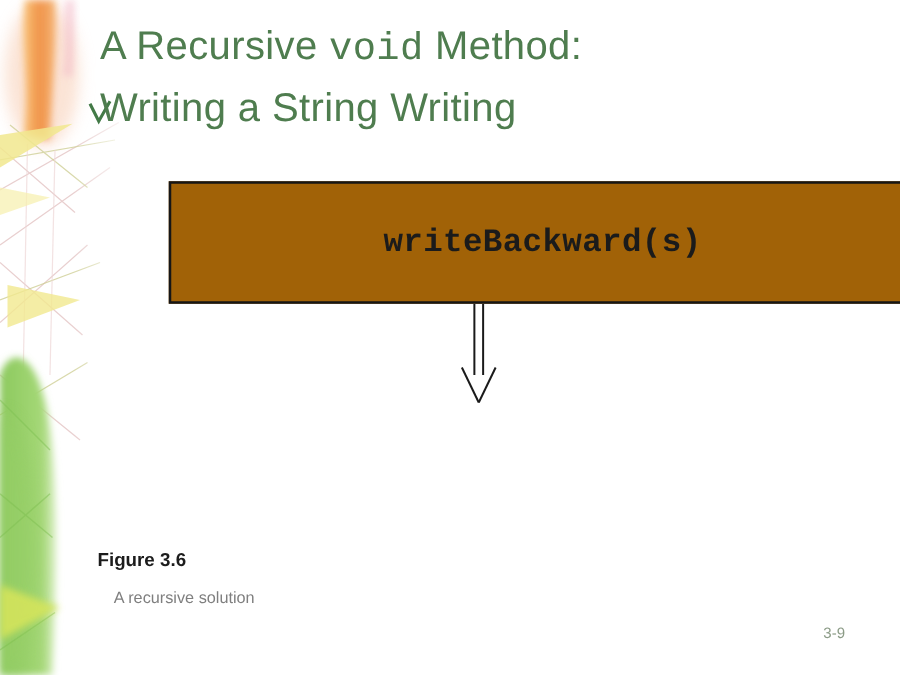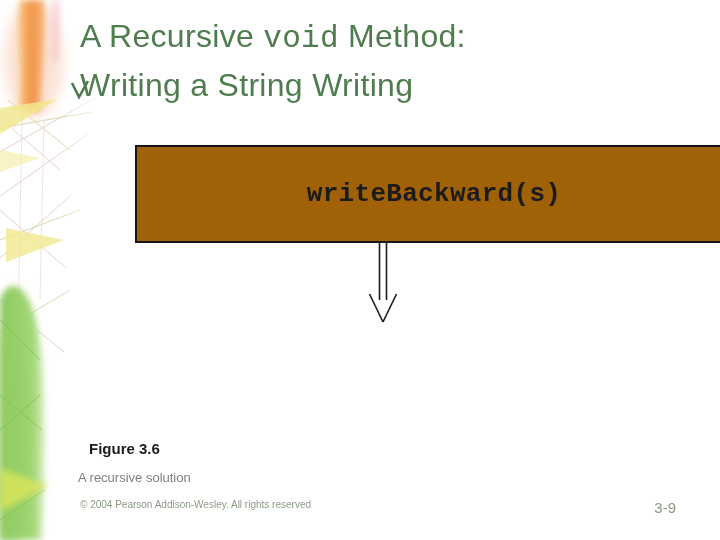--- a/index.html
+++ b/index.html
@@ -30,33 +30,33 @@
   .box-top{top:145px;}
   .box-bottom{top:327px;}
   .box .code{
     font-family:"Liberation Mono","DejaVu Sans Mono",monospace;
     font-weight:bold;font-size:26px;color:#1b1b1b;
     letter-spacing:0.3px;white-space:nowrap;
   }
   .arrow{position:absolute;left:363px;top:243px;width:40px;height:81px;}
   .figure-label{
     position:absolute;left:78px;top:440px;
-    font-size:15px;font-weight:bold;color:#1c1c1c;margin-left:11px;
+    font-size:15px;font-weight:bold;color:#1c1c1c;
   }
   .figure-desc{
-    position:absolute;left:78px;top:470px;
+    position:absolute;left:91px;top:470px;
     font-size:13px;color:#7f7f7f;
   }
   .footer-copy{
     position:absolute;left:80px;top:499px;
     font-size:10px;color:#8b9b86;
   }
   .footer-page{
     position:absolute;right:44px;top:499px;
-    font-size:15px;color:#8b9b86;
+    font-size:12px;color:#8b9b86;
   }
 </style>
 </head>
 <body>
 
 <div class="slide">
 
   <svg class="left-art" viewBox="0 0 110 540" aria-hidden="true">
     <defs>
       <linearGradient id="gOrange" x1="0" y1="0" x2="1" y2="0">
@@ -138,16 +138,15 @@
       <line x1="23.5" y1="0" x2="23.5" y2="57"></line>
       <line x1="6.5" y1="51" x2="20" y2="79"></line>
       <line x1="33.5" y1="51" x2="20" y2="79"></line>
     </g>
   </svg>
 
 
   <div class="figure-label">Figure 3.6</div>
   <div class="figure-desc">A recursive solution</div>
 
-  <div class="footer-copy">© 2004 Pearson Addison-Wesley. All rights reserved</div>
   <div class="footer-page">3-9</div>
 
 </div>
 
 </body></html>

